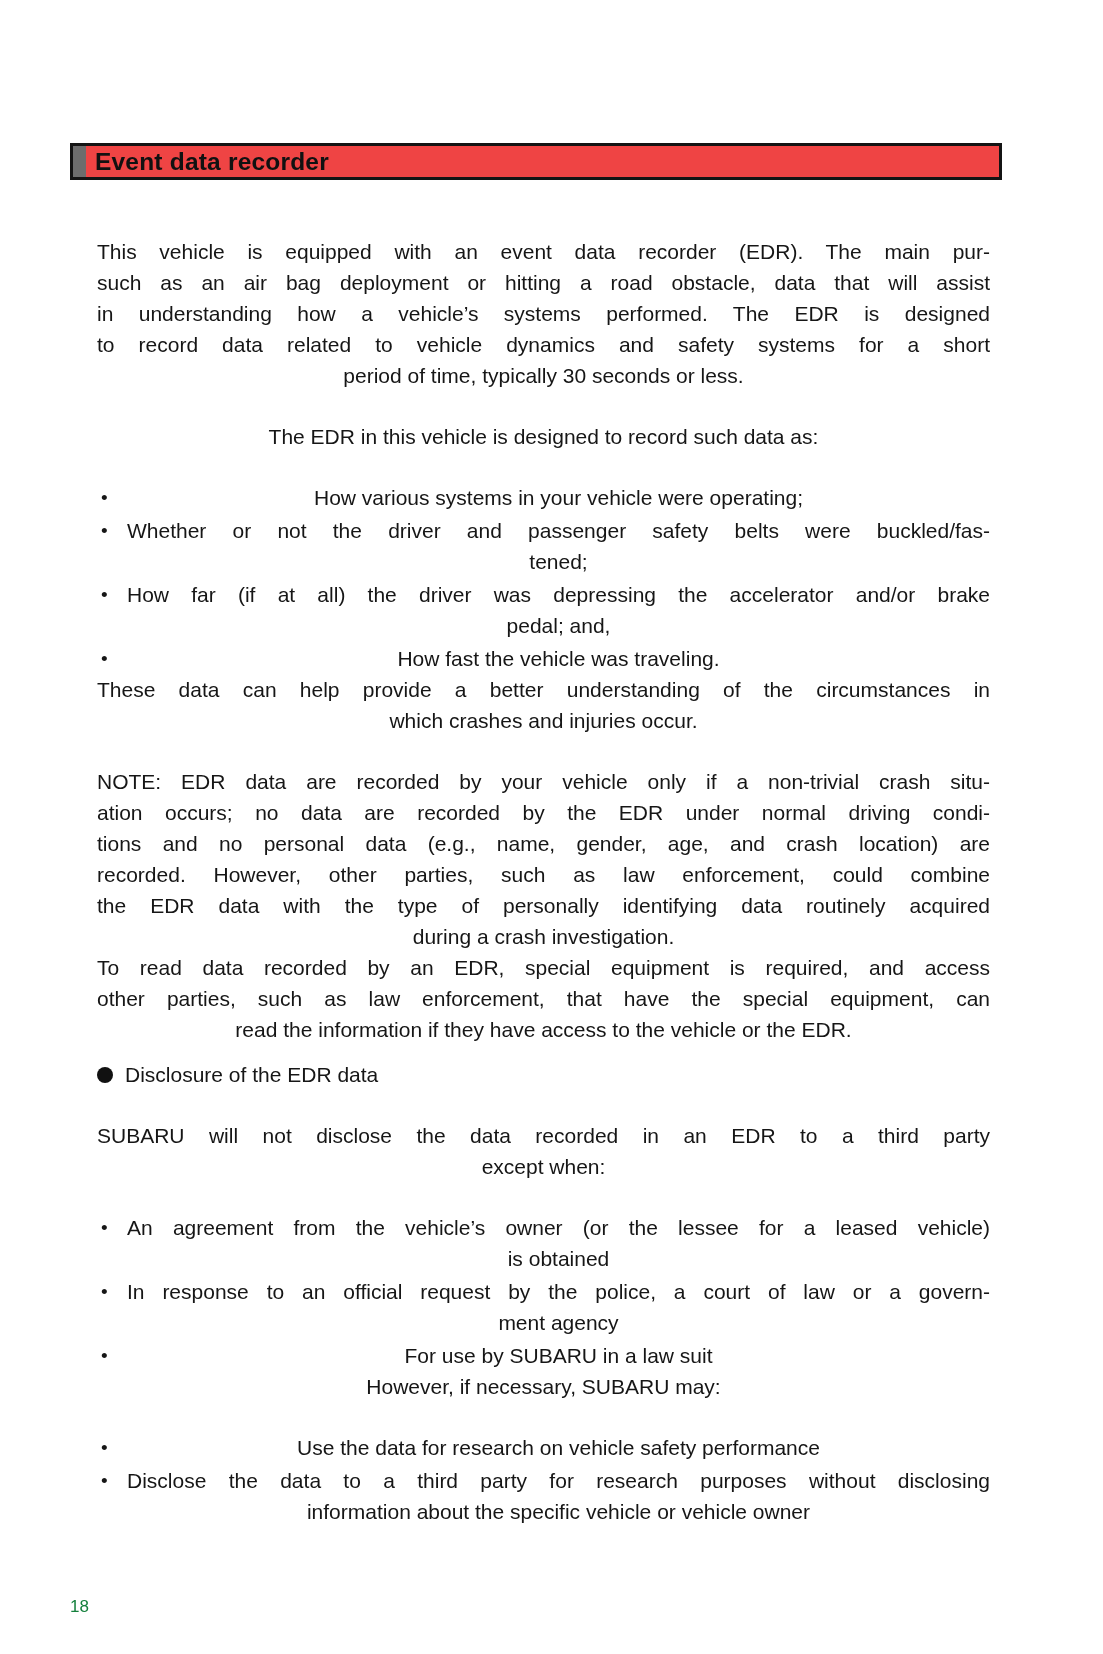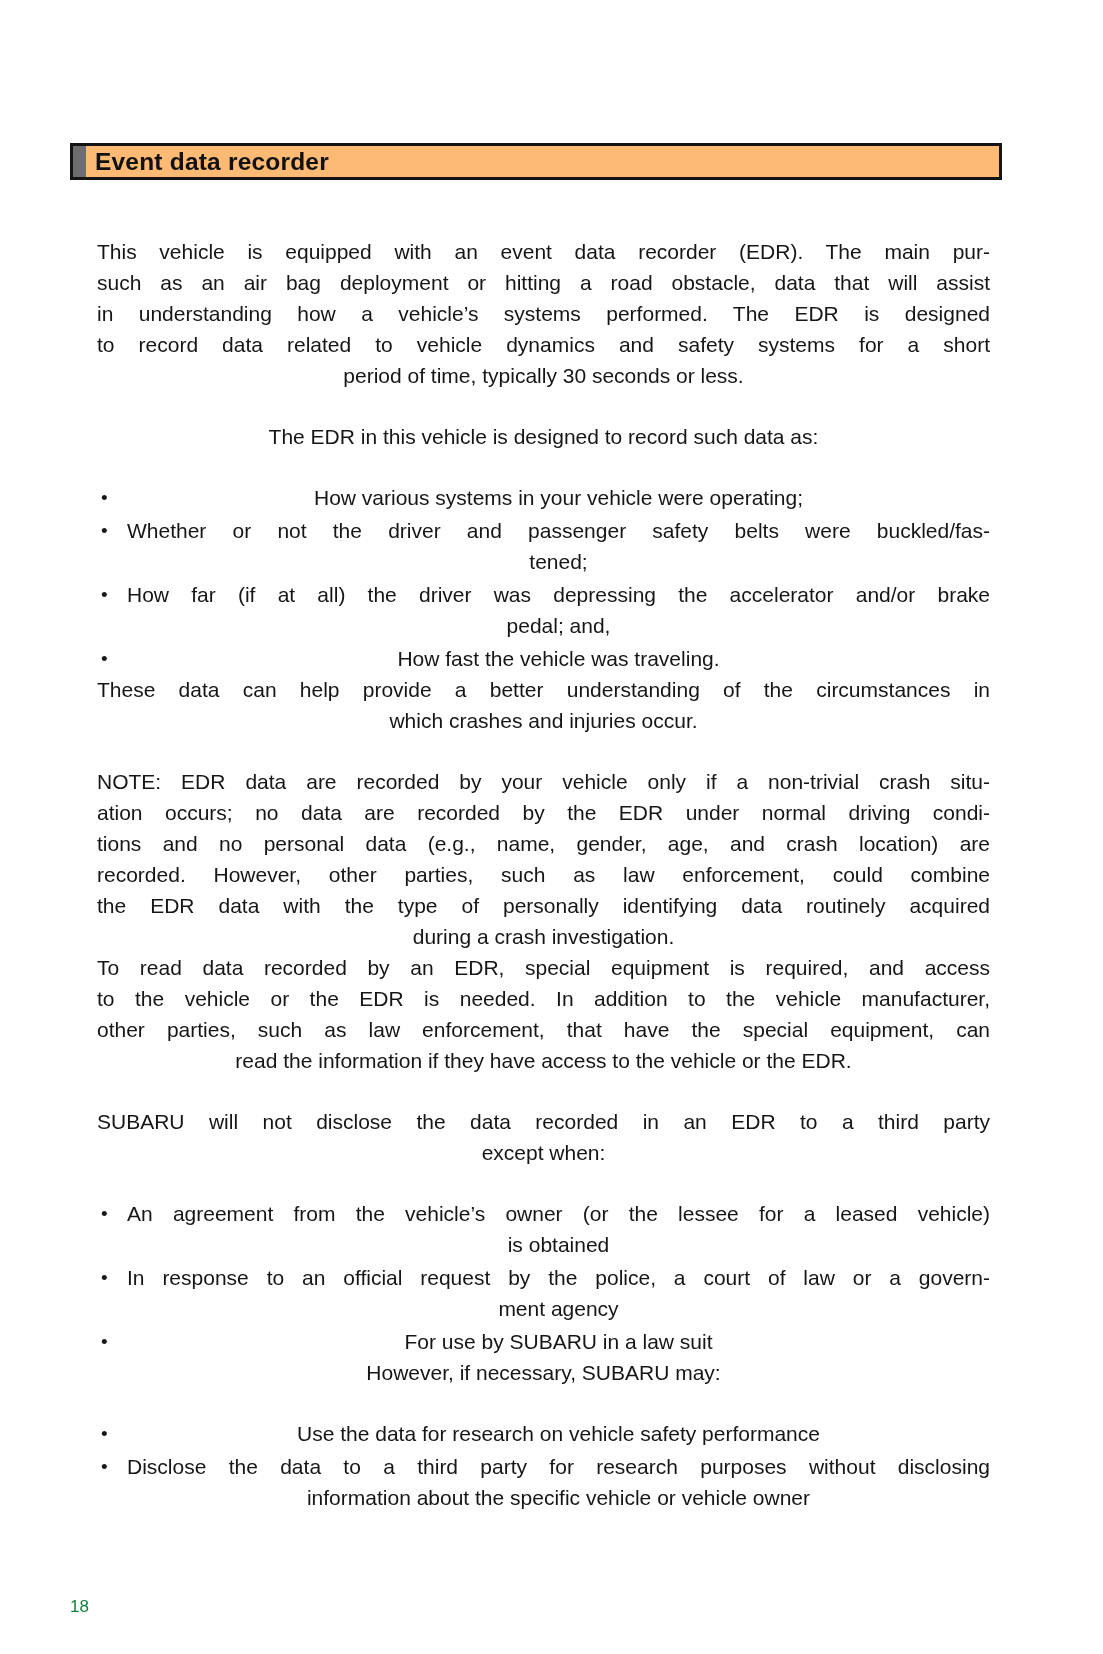--- a/index.html
+++ b/index.html
@@ -8,21 +8,21 @@
     background: #ffffff;
     font-family: "Liberation Sans", sans-serif;
     color: #161616;
   }
   .page { position: relative; width: 1103px; height: 1654px; background: #ffffff; overflow: hidden; }
 
   
   .header-box {
     position: absolute; left: 70px; top: 143px;
     width: 932px; height: 37px; box-sizing: border-box;
-    border: 3px solid #141414; background: #fdba74;
+    border: 3px solid #141414; background: #ef4444;
     display: flex; align-items: stretch;
   }
   .header-tab { width: 13px; background: #6d6d6d; }
   .header-title {
     align-self: center; padding-left: 9px;
     font-size: 24.5px; font-weight: bold; color: #111111;
     letter-spacing: 0.2px;
   }
 
   
@@ -109,23 +109,26 @@
       <div class="block paragraph">
         <div class="line jl">NOTE: EDR data are recorded by your vehicle only if a non-trivial crash situ-</div>
         <div class="line jl">ation occurs; no data are recorded by the EDR under normal driving condi-</div>
         <div class="line jl">tions and no personal data (e.g., name, gender, age, and crash location) are</div>
         <div class="line jl">recorded. However, other parties, such as law enforcement, could combine</div>
         <div class="line jl">the EDR data with the type of personally identifying data routinely acquired</div>
         <div class="line">during a crash investigation.</div>
       </div>
       <div class="block paragraph attach">
         <div class="line jl">To read data recorded by an EDR, special equipment is required, and access</div>
-        <div class="line jl">to the vehicle or the EDR is needed. In addition to the vehicle manufacturer,</div>
         <div class="line jl">other parties, such as law enforcement, that have the special equipment, can</div>
         <div class="line">read the information if they have access to the vehicle or the EDR.</div>
+      </div>
+      <div class="block heading">
+        <span class="dot"></span>
+        <span class="heading-label">Disclosure of the EDR data</span>
       </div>
       <div class="block paragraph">
         <div class="line jl">SUBARU will not disclose the data recorded in an EDR to a third party</div>
         <div class="line">except when:</div>
       </div>
       <div class="block list">
         <div class="li">
           <span class="bullet">•</span>
           <div class="li-text">
             <div class="line jl">An agreement from the vehicle’s owner (or the lessee for a leased vehicle)</div>

